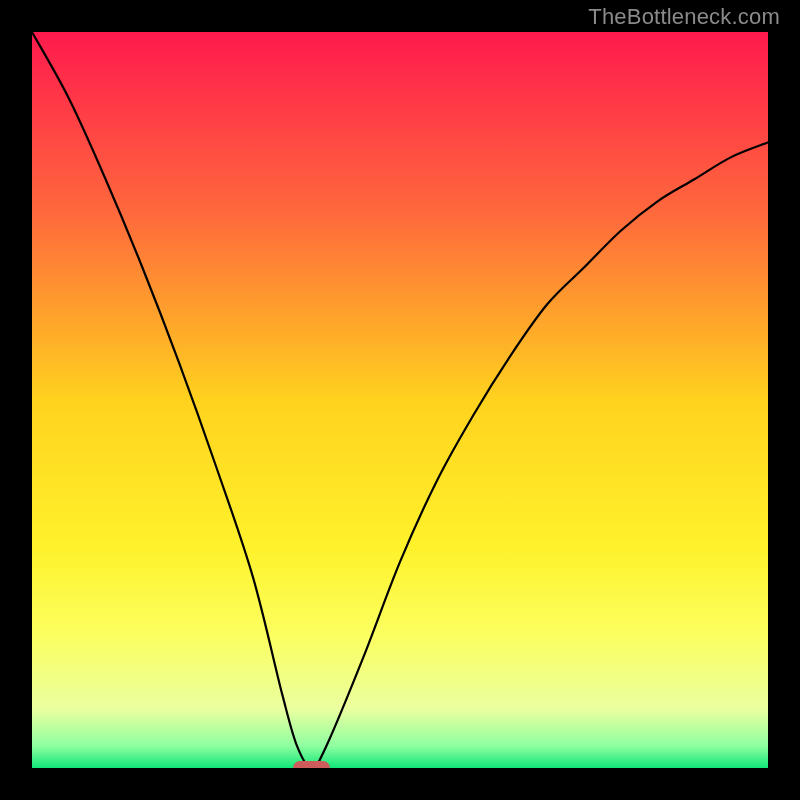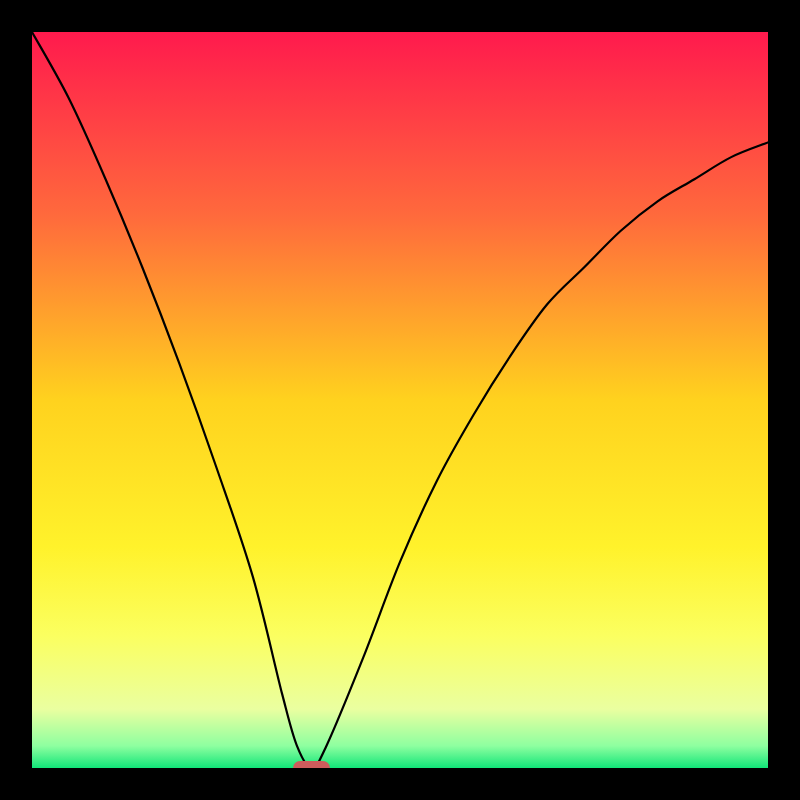--- a/index.html
+++ b/index.html
@@ -37,20 +37,21 @@
     font-size: 22px;
     color: #8a8a8a;
     font-weight: 500;
     letter-spacing: 0.2px;
   }
 </style>
 </head>
 <body>
 
 <div class="frame">
+  <div class="watermark">TheBottleneck.com</div>
   <div class="plot">
     <div class="gradient-fill" id="grad" style="background: linear-gradient(rgb(255, 26, 77) 0%, rgb(255, 106, 60) 25%, rgb(255, 210, 30) 50%, rgb(255, 242, 43) 70%, rgb(251, 255, 96) 82%, rgb(234, 255, 160) 92%, rgb(142, 255, 160) 97%, rgb(17, 229, 120) 100%);"></div>
     <svg class="curve" id="curve-svg" viewBox="0 0 736 736" preserveAspectRatio="none">
       <path id="curve-path" d="M 0 0 C 6.133333333333334 11.040000000000001, 24.53333333333334 41.70666666666669, 36.800000000000004 66.24000000000001 C 49.06666666666667 90.77333333333333, 61.33333333333334 118.98666666666661, 73.60000000000001 147.19999999999993 C 85.86666666666667 175.41333333333327, 98.13333333333333 204.8533333333333, 110.39999999999999 235.51999999999998 C 122.66666666666666 266.18666666666667, 134.93333333333334 298.08, 147.20000000000002 331.2 C 159.4666666666667 364.32, 171.73333333333335 398.6666666666667, 184 434.24 C 196.26666666666665 469.81333333333333, 209.76 506.61333333333334, 220.79999999999998 544.64 C 231.83999999999997 582.6666666666666, 242.88 634.1866666666666, 250.24 662.4 C 257.6 690.6133333333333, 260.0533333333333 701.6533333333333, 264.96 713.92 C 269.8666666666667 726.1866666666666, 274.7733333333333 736, 279.68 736 C 284.5866666666667 736, 285.8133333333334 732.3199999999999, 294.40000000000003 713.92 C 302.9866666666667 695.52, 318.93333333333334 656.2666666666667, 331.2 625.6 C 343.46666666666664 594.9333333333334, 355.73333333333335 559.36, 368 529.92 C 380.26666666666665 500.47999999999996, 392.53333333333336 473.4933333333333, 404.8 448.96 C 417.06666666666666 424.4266666666667, 429.3333333333333 403.5733333333334, 441.59999999999997 382.72 C 453.8666666666666 361.8666666666667, 466.1333333333334 342.24, 478.40000000000003 323.84 C 490.6666666666667 305.43999999999994, 502.9333333333333 287.03999999999996, 515.1999999999999 272.32 C 527.4666666666666 257.6, 539.7333333333333 247.78666666666663, 552 235.51999999999998 C 564.2666666666667 223.25333333333333, 576.5333333333334 209.76000000000002, 588.8000000000001 198.72000000000003 C 601.0666666666667 187.68000000000004, 613.3333333333334 177.86666666666665, 625.6 169.27999999999997 C 637.8666666666667 160.6933333333333, 650.1333333333333 154.55999999999992, 662.4 147.19999999999993 C 674.6666666666666 139.83999999999995, 686.9333333333333 131.25333333333333, 699.1999999999999 125.12 C 711.4666666666666 118.98666666666668, 729.8666666666667 112.85333333333331, 736 110.39999999999998" fill="none" stroke="#000" stroke-width="2.2" stroke-linecap="round"></path>
     </svg>
     <div class="marker" id="marker" style="left: 261.28px; width: 36.8px; height: 14.72px; bottom: -7.36px; background: rgb(205, 92, 92);"></div>
   </div>
 </div>
 
 </body></html>

